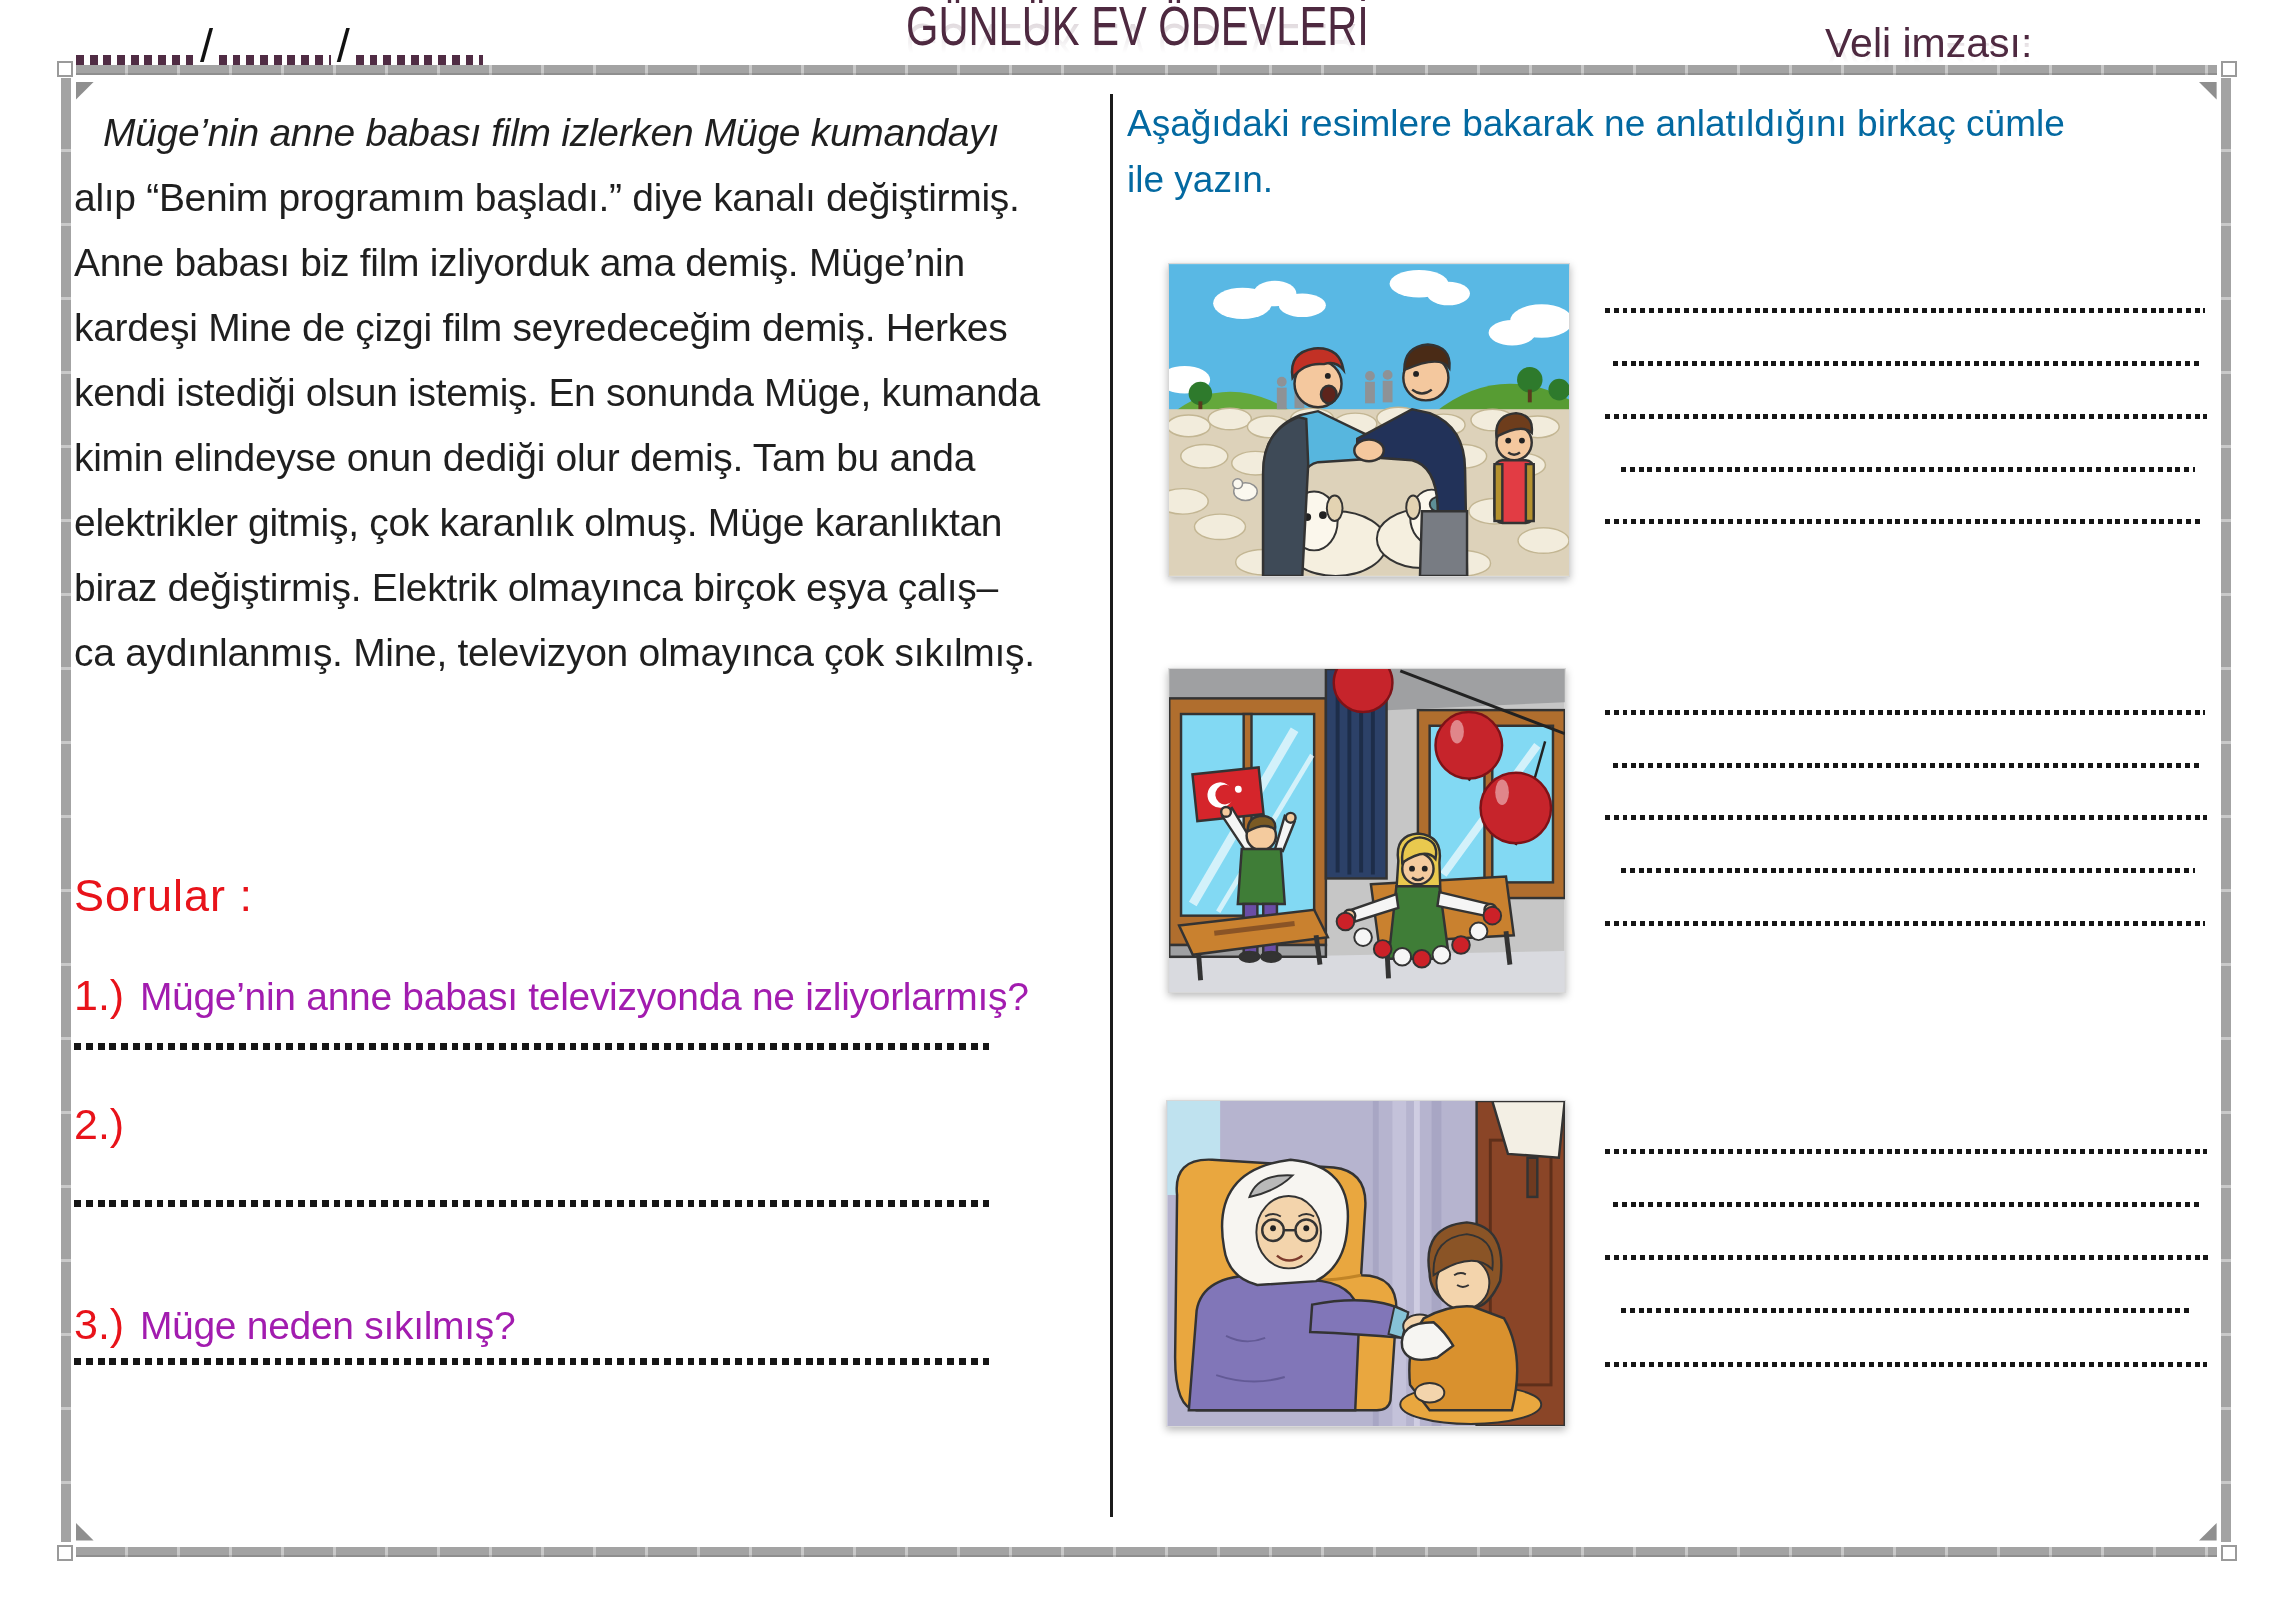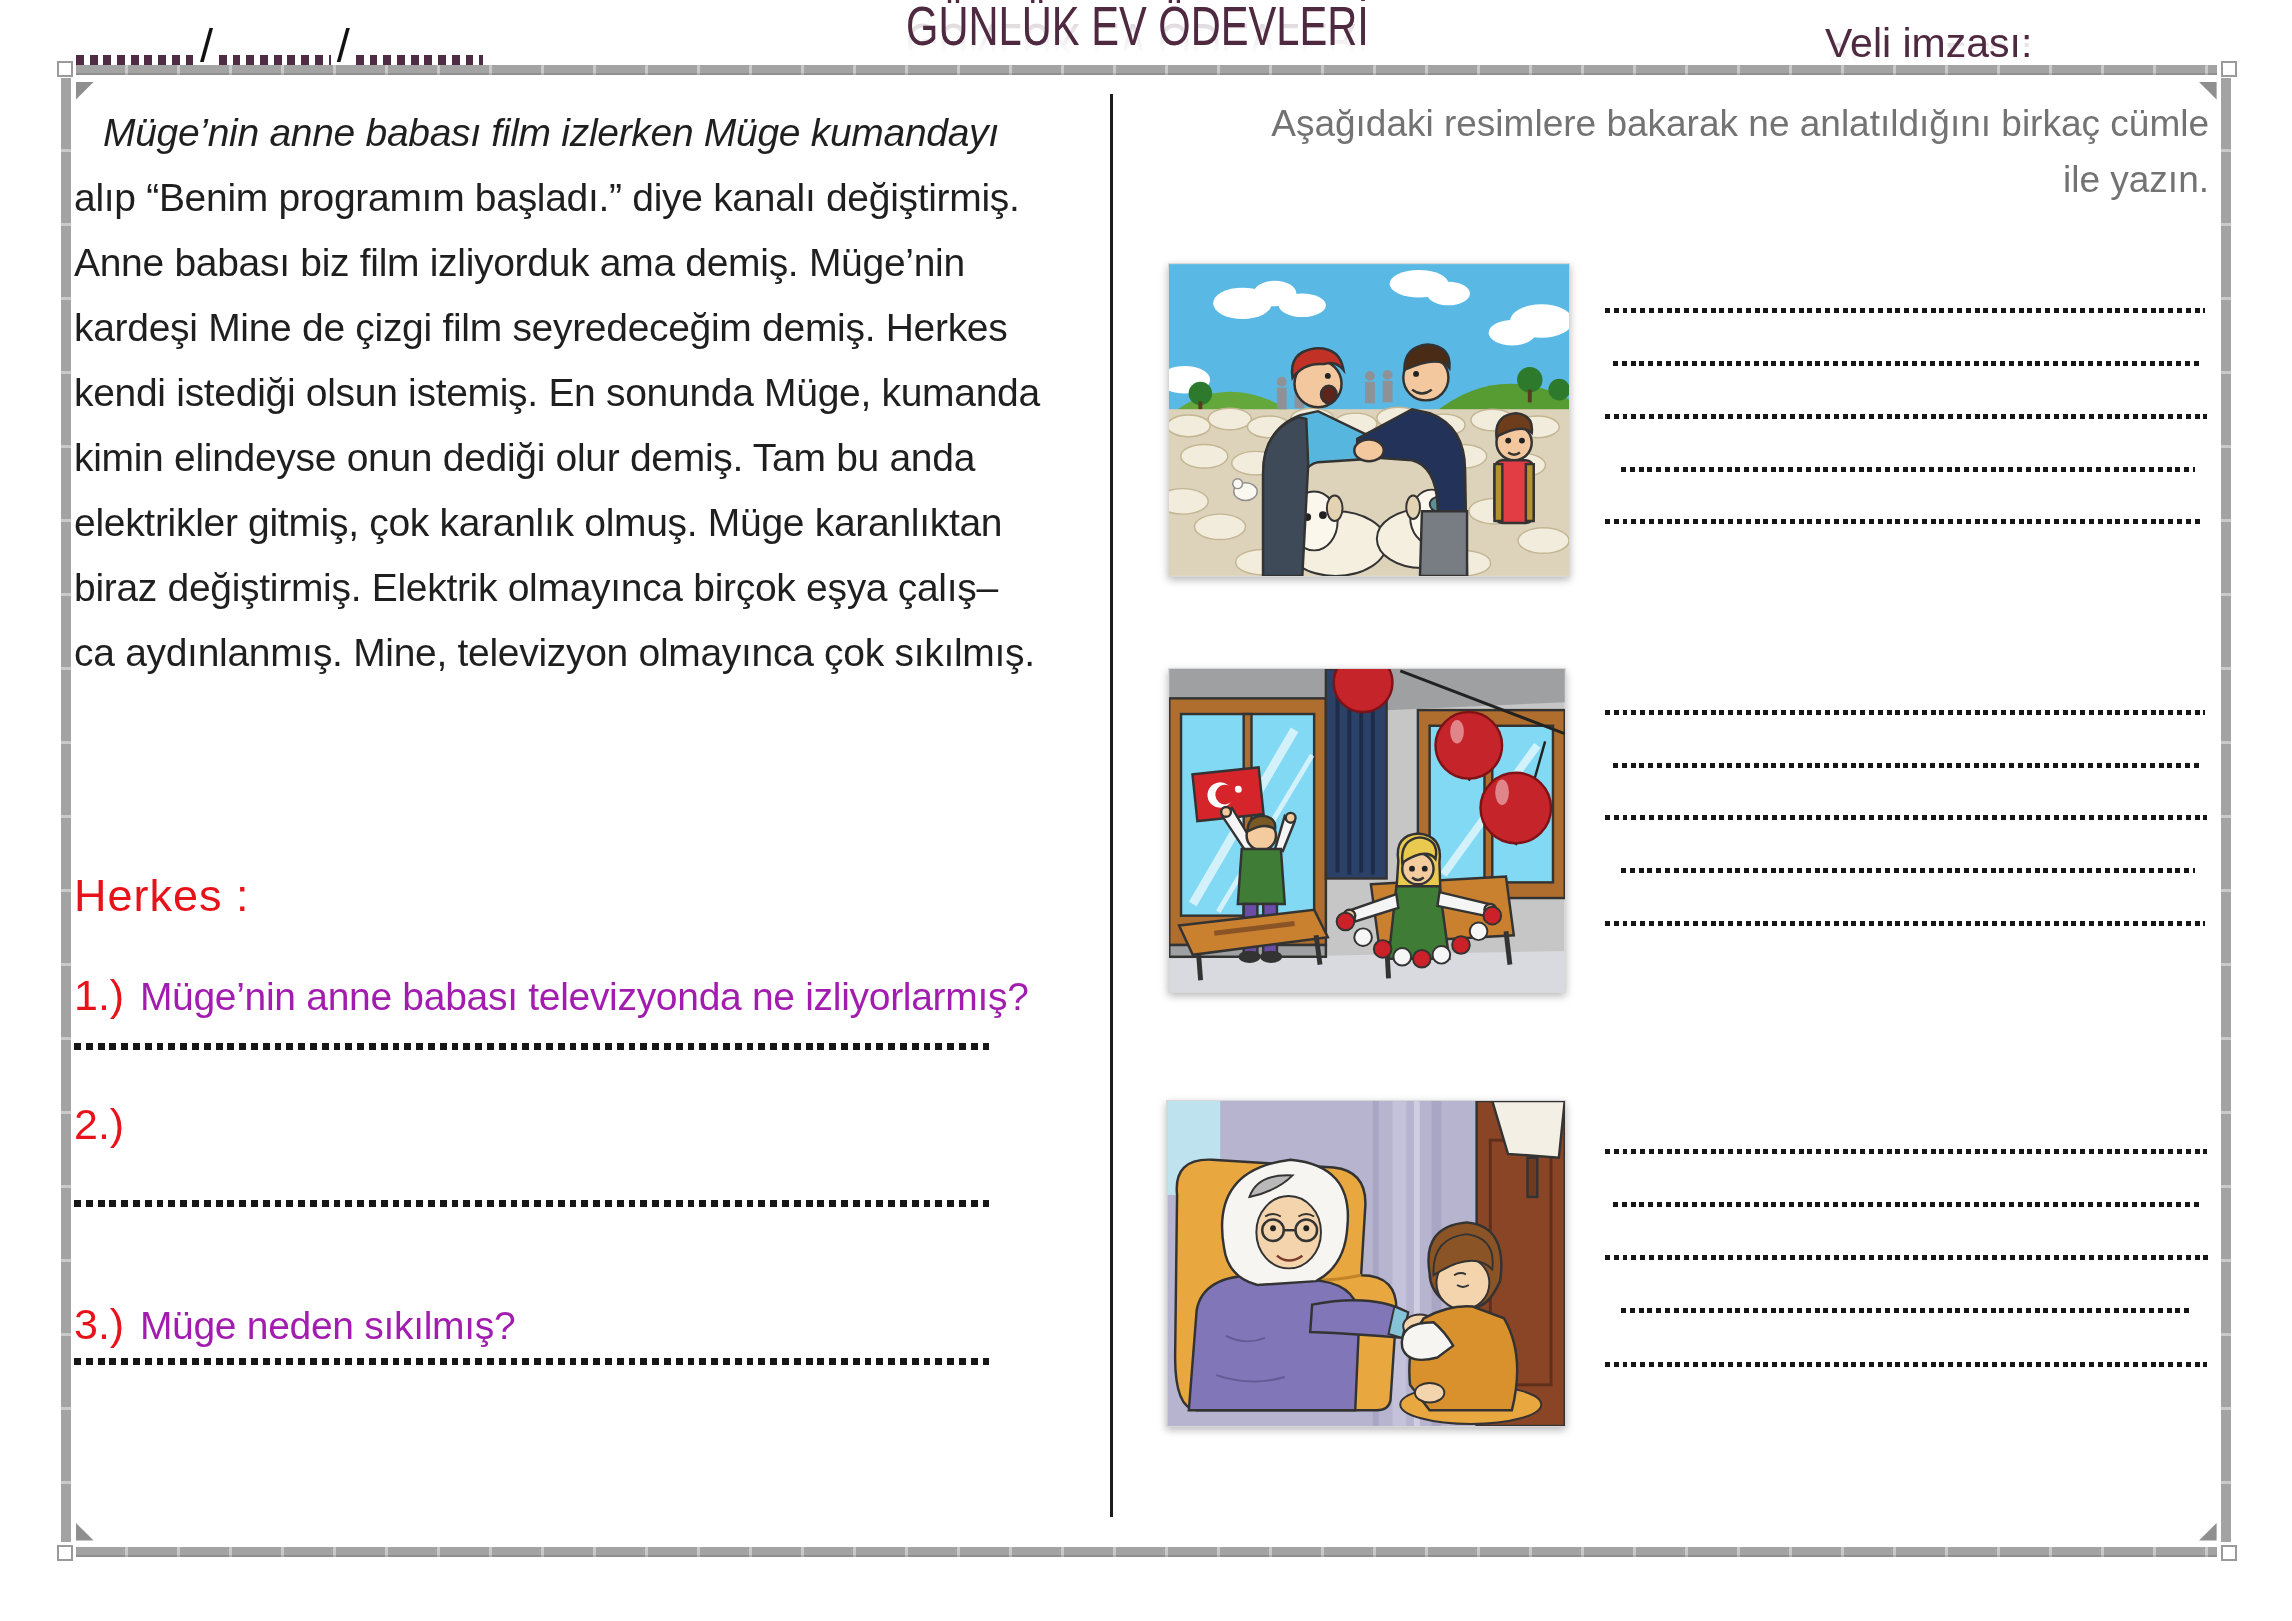--- a/index.html
+++ b/index.html
@@ -46,22 +46,22 @@
   .pline{height:65px;white-space:nowrap;}
   .pline.indent{padding-left:29px;font-style:italic;}
   .sorular{position:absolute;left:74px;top:870px;font-size:45px;color:#e8131a;letter-spacing:1px;}
   .q-row{position:absolute;left:74px;display:flex;gap:15.7px;align-items:baseline;white-space:nowrap;}
   .q-num{font-size:43px;color:#e8131a;}
   .q-text{font-size:39px;color:#a21caf;letter-spacing:-0.3px;margin-top:42px;}
   .dotline-bold{position:absolute;height:6.9px;
        background-image:repeating-linear-gradient(90deg,#161616 0 6.9px,transparent 6.9px 11.8px);}
 
   
-  .instruction{position:absolute;left:1127px;top:96px;width:1082px;text-align:right;
-               font-size:37px;line-height:56px;color:#737373;}
+  .instruction{position:absolute;left:1127px;top:96px;width:1082px;text-align:left;
+               font-size:37px;line-height:56px;color:#0369a1;}
   .dotline-fine{position:absolute;height:4.9px;
        background-image:repeating-linear-gradient(90deg,#161616 0 4.9px,transparent 4.9px 8.8px);}
   .figure{position:absolute;background:#fff;box-shadow:0 2.9px 7.8px rgba(0,0,0,.28);border:1px solid #d8d8d8;}
   .figure svg{display:block;}
 </style>
 </head>
 <body>
 
 <div class="page">
 
@@ -99,21 +99,21 @@
     <div class="pline">alıp “Benim programım başladı.” diye kanalı değiştirmiş.</div>
     <div class="pline">Anne babası biz film izliyorduk ama demiş. Müge’nin</div>
     <div class="pline">kardeşi Mine de çizgi film seyredeceğim demiş. Herkes</div>
     <div class="pline">kendi istediği olsun istemiş. En sonunda Müge, kumanda</div>
     <div class="pline">kimin elindeyse onun dediği olur demiş. Tam bu anda</div>
     <div class="pline">elektrikler gitmiş, çok karanlık olmuş. Müge karanlıktan</div>
     <div class="pline">biraz değiştirmiş. Elektrik olmayınca birçok eşya çalış–</div>
     <div class="pline">ca aydınlanmış. Mine, televizyon olmayınca çok sıkılmış.</div>
   </div>
 
-  <div class="sorular">Herkes :</div>
+  <div class="sorular">Sorular :</div>
 
   <div class="q-row" style="top:933px">
     <span class="q-num">1.)</span>
     <span class="q-text">Müge’nin anne babası televizyonda ne izliyorlarmış?</span>
   </div>
   <div class="dotline-bold" style="left:74px;top:1043px;width:919px"></div>
 
   <div class="q-row" style="top:1100px">
     <span class="q-num">2.)</span>
   </div>

